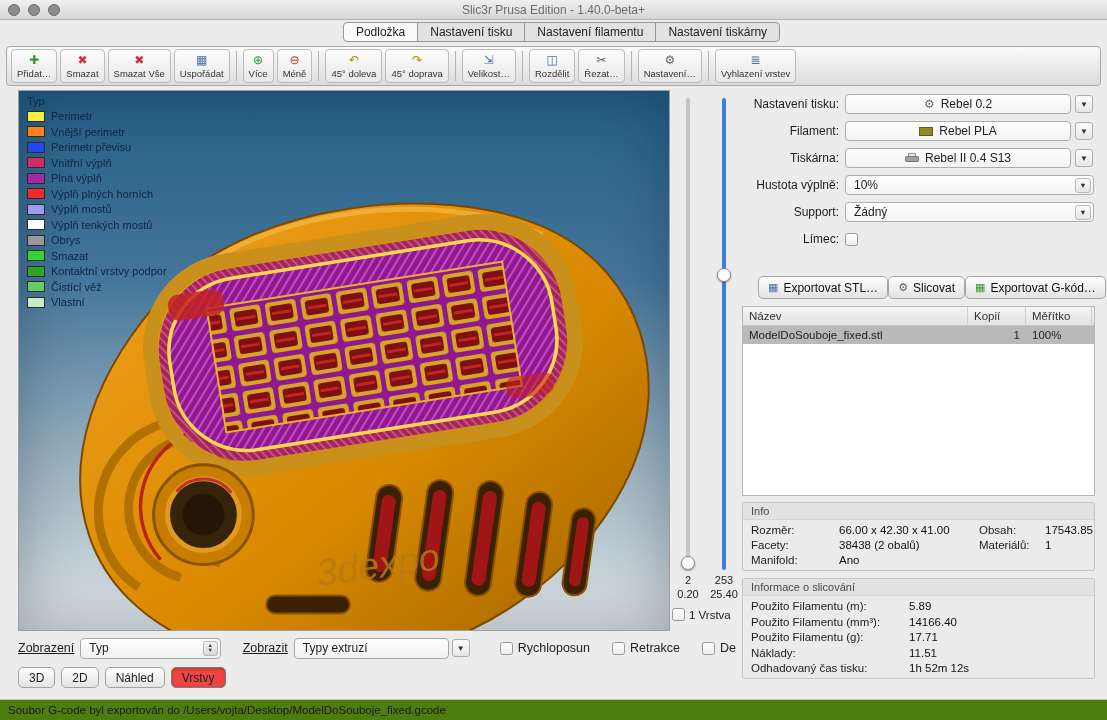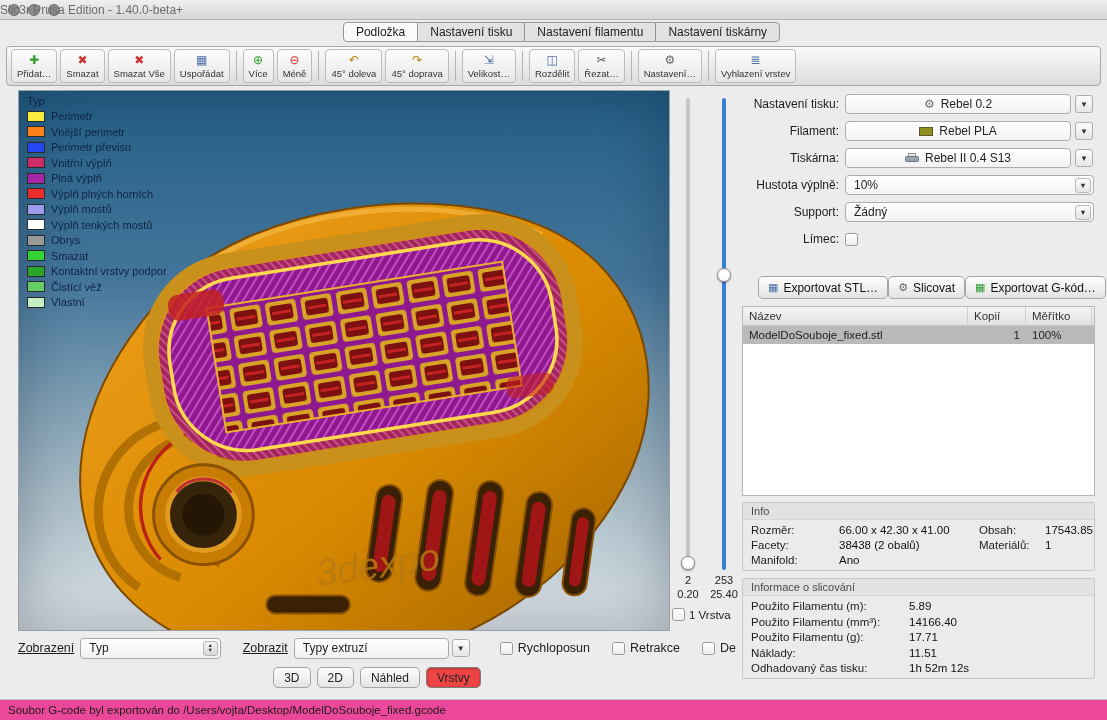--- a/index.html
+++ b/index.html
@@ -5,21 +5,21 @@
   *{margin:0;padding:0;box-sizing:border-box;}
   html,body{background:#555;}
   .app{position:relative;width:1107px;height:720px;background:#ececec;overflow:hidden;
        font-family:"Liberation Sans",sans-serif;font-size:12px;color:#222;}
 
   
   .titlebar{position:absolute;top:0;left:0;right:0;height:20px;
             background:linear-gradient(#efefef,#d7d7d7);border-bottom:1px solid #b2b2b2;}
   .traffic{position:absolute;left:8px;top:4px;display:flex;gap:8px;}
   .light{width:12px;height:12px;border-radius:50%;background:#8d8d8d;border:1px solid #6f6f6f;}
-  .wtitle{position:absolute;left:0;right:0;top:3px;color:#6c6c6c;font-size:12px;}
+  .wtitle{position:absolute;left:0;right:0;top:3px;text-align:center;color:#6c6c6c;font-size:12px;}
 
   
   .tabrow{position:absolute;top:22px;left:16px;right:0;height:22px;display:flex;justify-content:center;}
   .tab{height:20px;padding:0 12px;border:1px solid #979797;margin-left:-1px;background:#e2e2e2;
        display:flex;align-items:center;font-size:12px;color:#222;}
   .tab:first-child{border-radius:4px 0 0 4px;margin-left:0;}
   .tab:last-child{border-radius:0 4px 4px 0;}
   .tab.active{background:#fafafa;}
 
   
@@ -102,27 +102,27 @@
   
   .bottombar{position:absolute;left:18px;top:636px;width:718px;height:24px;display:flex;align-items:center;overflow:hidden;}
   .blabel{font-size:12.5px;color:#1c1c1c;white-space:nowrap;text-decoration:underline;}
   .select{height:21px;border:1px solid #a9a9a9;border-radius:4px;background:linear-gradient(#ffffff,#f1f1f1);
           display:flex;align-items:center;position:relative;font-size:12px;padding-left:8px;}
   .stepper{position:absolute;right:2px;top:2px;width:15px;height:15px;border-radius:3px;
            background:linear-gradient(#f3f3f3,#d9d9d9);border:1px solid #b5b5b5;
            display:flex;flex-direction:column;align-items:center;justify-content:center;line-height:5px;font-size:5.5px;color:#333;}
   .bcheck{display:flex;align-items:center;gap:5px;font-size:12.5px;white-space:nowrap;}
 
-  .viewbuttons{position:absolute;left:18px;top:667px;width:718px;display:flex;justify-content:center;gap:6px;}
+  .viewbuttons{position:absolute;left:18px;top:667px;width:718px;display:flex;gap:6px;}
   .vbtn{height:21px;min-width:34px;padding:0 10px;border:1px solid #a2a2a2;border-radius:5px;
         background:linear-gradient(#fdfdfd,#e4e4e4);display:flex;align-items:center;justify-content:center;font-size:12px;}
   .vbtn.active{background:#ef4444;border-color:#7e7e7e;box-shadow:inset 0 1px 3px rgba(0,0,0,.25);}
 
   
-  .statusbar{position:absolute;left:0;right:0;bottom:0;height:21px;background:#ec4899;border-top:1px solid #c2c2c2;
+  .statusbar{position:absolute;left:0;right:0;bottom:0;height:21px;background:#4d7c0f;border-top:1px solid #c2c2c2;
              display:flex;align-items:center;padding-left:8px;font-size:11.5px;color:#1a1a1a;}
 </style>
 </head>
 <body>
 
 <div class="app">
 
   <div class="titlebar">
     <div class="traffic">
       <span class="light"></span>

